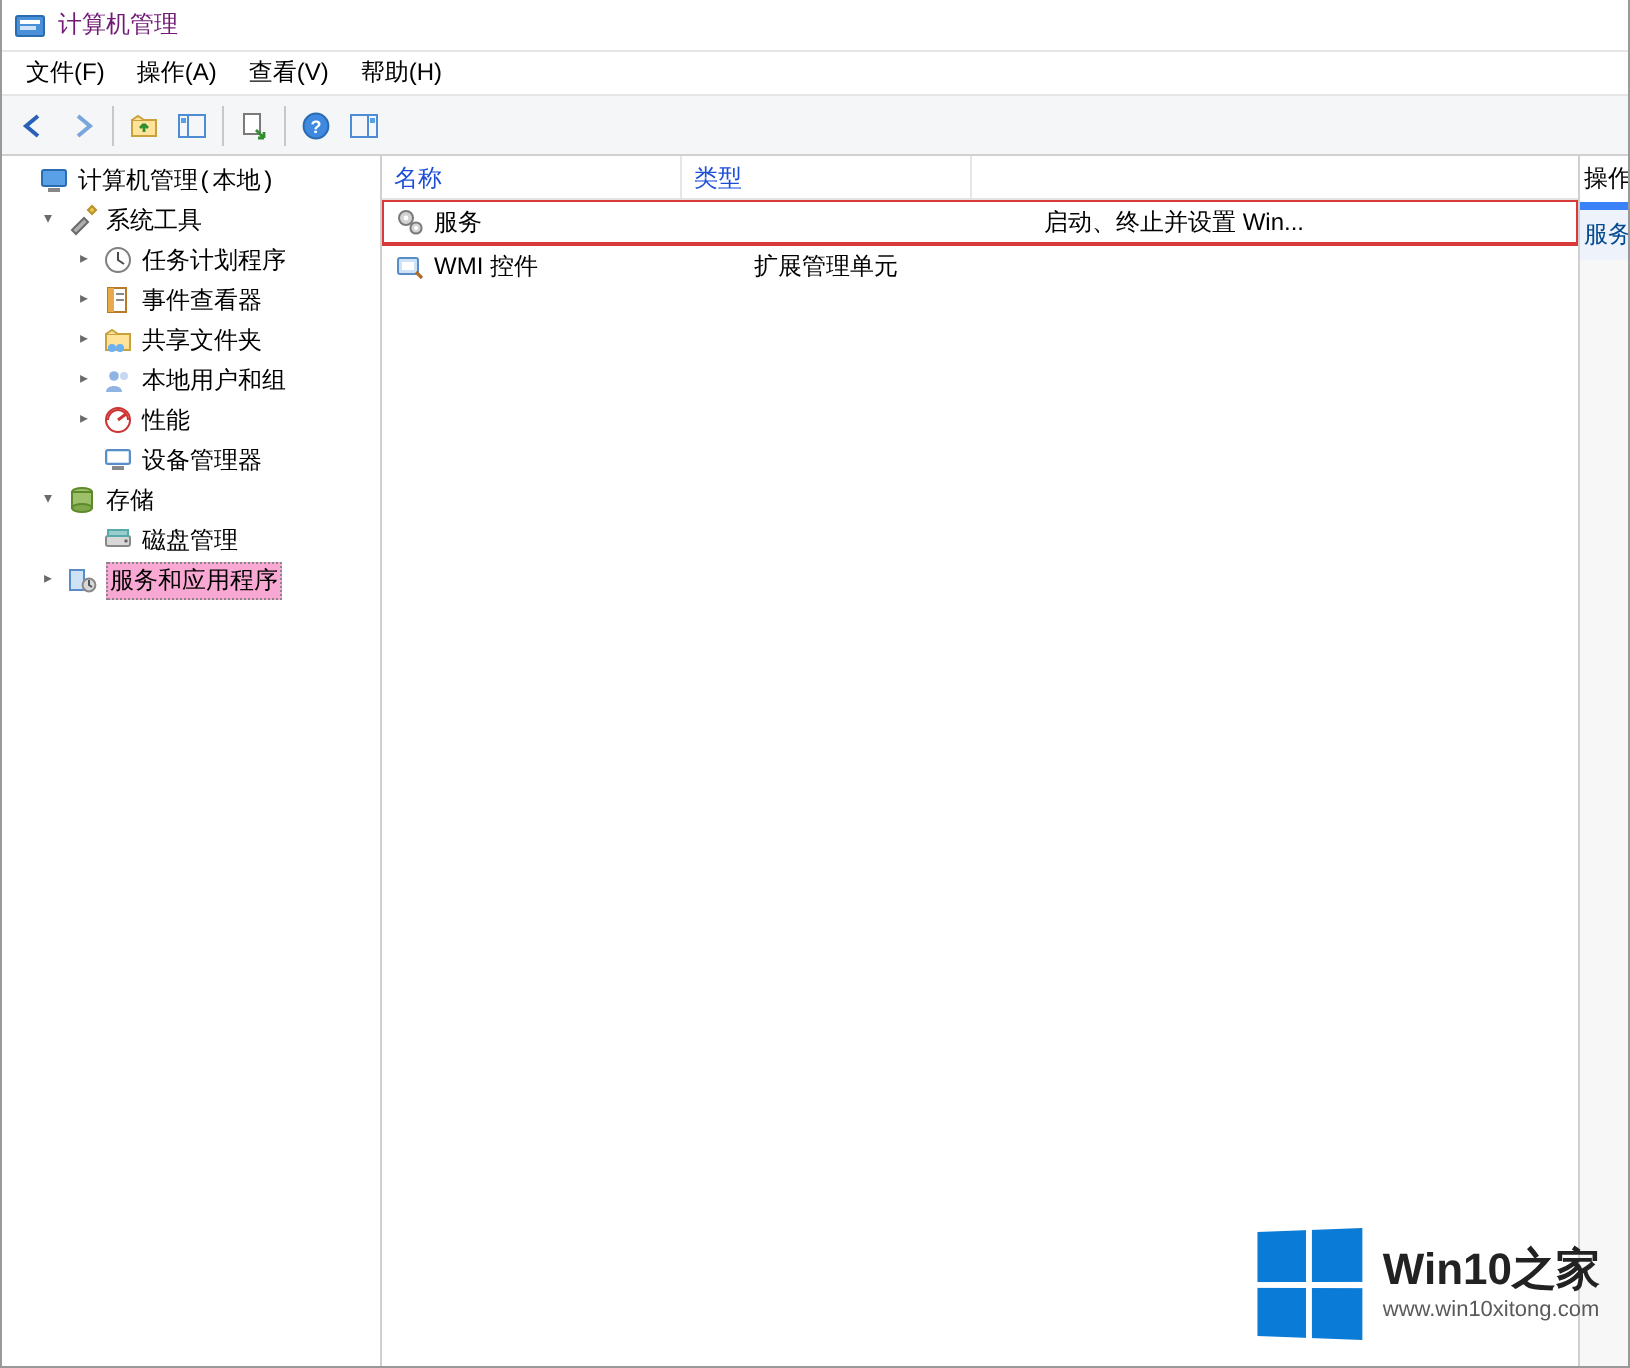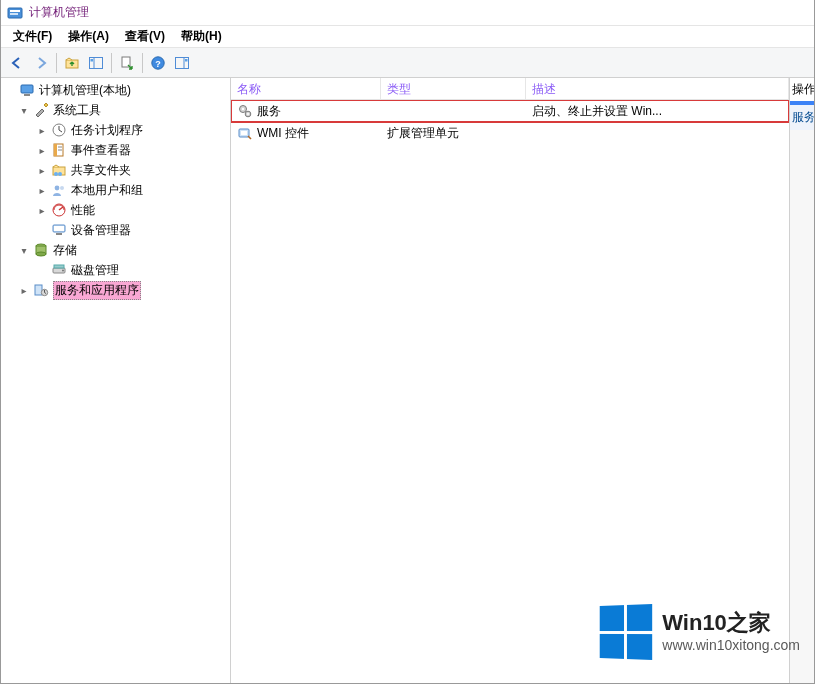--- a/index.html
+++ b/index.html
@@ -29,21 +29,20 @@
     display: inline-flex;
   }
   .titlebar .title { color: #701a75; font-size: 12px; }
   .menubar {
     height: 22px;
     display: flex;
     align-items: center;
     padding: 0 4px;
     background: #fff;
     border-bottom: 1px solid #e5e5e5;
-    font-weight: bold;
   }
   .menubar .menu-item {
     padding: 2px 8px;
     cursor: default;
   }
   .toolbar {
     height: 30px;
     display: flex;
     align-items: center;
     gap: 0;
@@ -62,25 +61,26 @@
   .toolbar .tsep {
     width: 1px; height: 20px;
     background: #c8c8c8;
     margin: 0 3px;
   }
   .main {
     display: flex;
     height: calc(100% - 26px - 22px - 30px);
   }
   .tree-pane {
-    width: 230px;
+    width: 190px;
     border-right: 1px solid #d0d0d0;
     background: #fff;
     padding: 2px 0;
     overflow: auto;
+    font-family: Liberation Mono, monospace;
   }
   .list-pane {
     flex: 1;
     background: #fff;
     display: flex;
     flex-direction: column;
     position: relative;
     border-right: 1px solid #d0d0d0;
   }
   .actions-pane {
@@ -144,21 +144,21 @@
   .list-header {
     display: flex;
     height: 22px;
     border-bottom: 1px solid #e3e3e3;
     background: #ffffff;
     font-weight: normal;
   }
   .list-header .col {
     padding: 3px 6px;
     border-right: 1px solid #e6e6e6;
-    color: #8b5cf6;
+    color: #1d4ed8;
     font-family: Liberation Serif, serif;
   }
   .col-name { width: 150px; }
   .col-type { width: 145px; }
   .col-desc { flex: 1; }
   .list-body { flex: 1; overflow: auto; position: relative; }
   .list-row {
     display: flex;
     height: 22px;
     align-items: center;
@@ -167,49 +167,49 @@
     outline: 2px solid #d83a3a;
     outline-offset: -1px;
   }
   .list-row .cell {
     padding: 2px 6px;
     overflow: hidden;
     text-overflow: ellipsis;
     white-space: nowrap;
   }
   .list-row .cell.name { width: 150px; display: flex; align-items: center; }
-  .list-row .cell.type { width: 145px; }
+  .list-row .cell.type { width: 145px; margin-left: 30px; }
   .list-row .cell.desc { flex: 1; }
   .list-row .row-icon {
     width: 16px; height: 16px;
     margin-right: 4px;
     display: inline-flex; align-items:center; justify-content:center;
   }
 
   
   .watermark {
     position: absolute;
-    right: 14px; bottom: 24px;
+    right: 14px; bottom: 14px;
     display: flex;
     align-items: center;
     gap: 10px;
     pointer-events: none;
   }
   .watermark .win-logo {
     width: 54px; height: 54px;
     display: grid;
     grid-template-columns: 1fr 1fr;
     grid-template-rows: 1fr 1fr;
     gap: 3px;
     transform: perspective(180px) rotateY(-14deg);
   }
   .watermark .win-logo div { background: #0a7bd6; }
   .watermark .txt { line-height: 1.2; }
   .watermark .txt .t1 { font-size: 22px; font-weight: 600; color:#222; }
-  .watermark .txt .t2 { font-size: 14px; color:#5a5a5a; }
+  .watermark .txt .t2 { font-size: 11px; color:#5a5a5a; }
 </style>
 </head>
 <body>
 
 <div class="titlebar">
   <span class="app-icon">
     <svg viewBox="0 0 16 16" width="16" height="16">
       <rect x="1" y="3" width="14" height="10" rx="1" fill="#4a90d9" stroke="#2b6bb0"></rect>
       <rect x="3" y="5" width="10" height="2" fill="#fff"></rect>
       <rect x="3" y="8" width="8" height="2" fill="#cfe3f7"></rect>
@@ -428,21 +428,20 @@
           </ul>
         </li>
       </ul>
     </div>
   </div>
 
   <div class="list-pane">
     <div class="list-header">
       <div class="col col-name">名称</div>
       <div class="col col-type">类型</div>
-      <div class="col col-desc">描述</div>
     </div>
     <div class="list-body">
       <div class="list-row highlight">
         <div class="cell name">
           <span class="row-icon">
             <svg width="16" height="16" viewBox="0 0 16 16">
               <circle cx="6" cy="6" r="3.5" fill="#d3d3d3" stroke="#7a7a7a"></circle>
               <circle cx="6" cy="6" r="1.2" fill="#fff"></circle>
               <circle cx="11" cy="11" r="2.8" fill="#d3d3d3" stroke="#7a7a7a"></circle>
               <circle cx="11" cy="11" r="1" fill="#fff"></circle>

